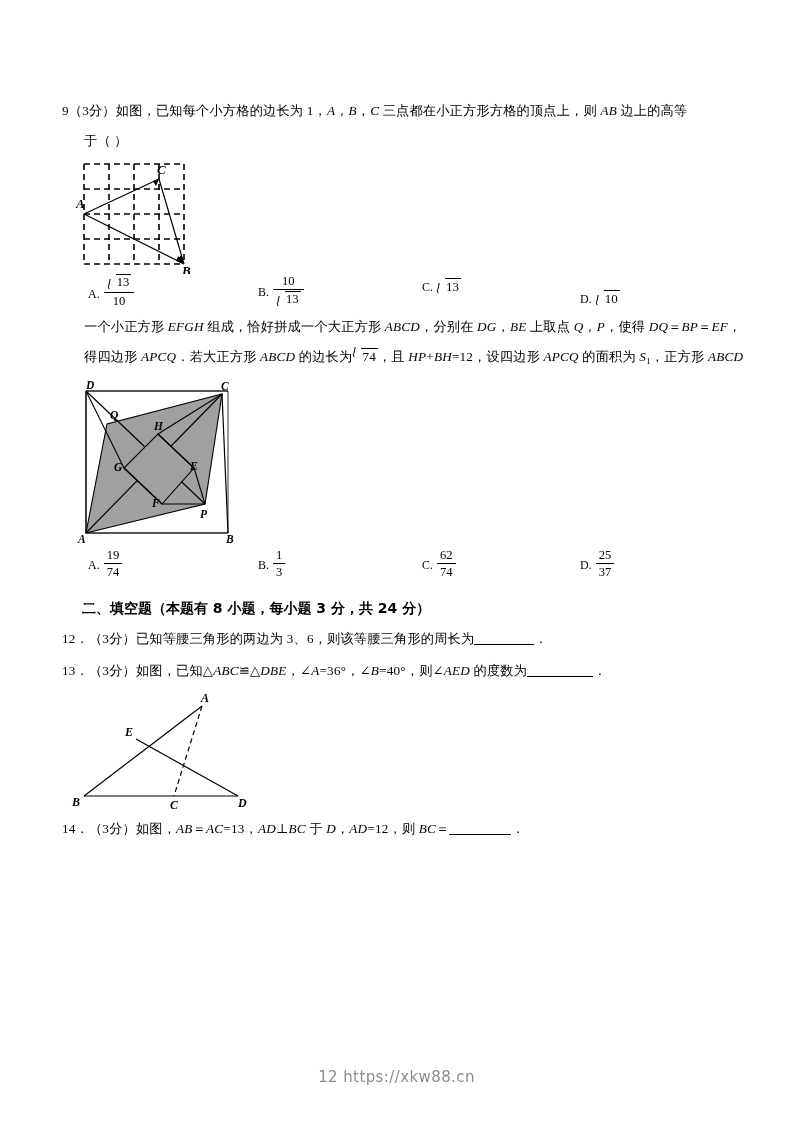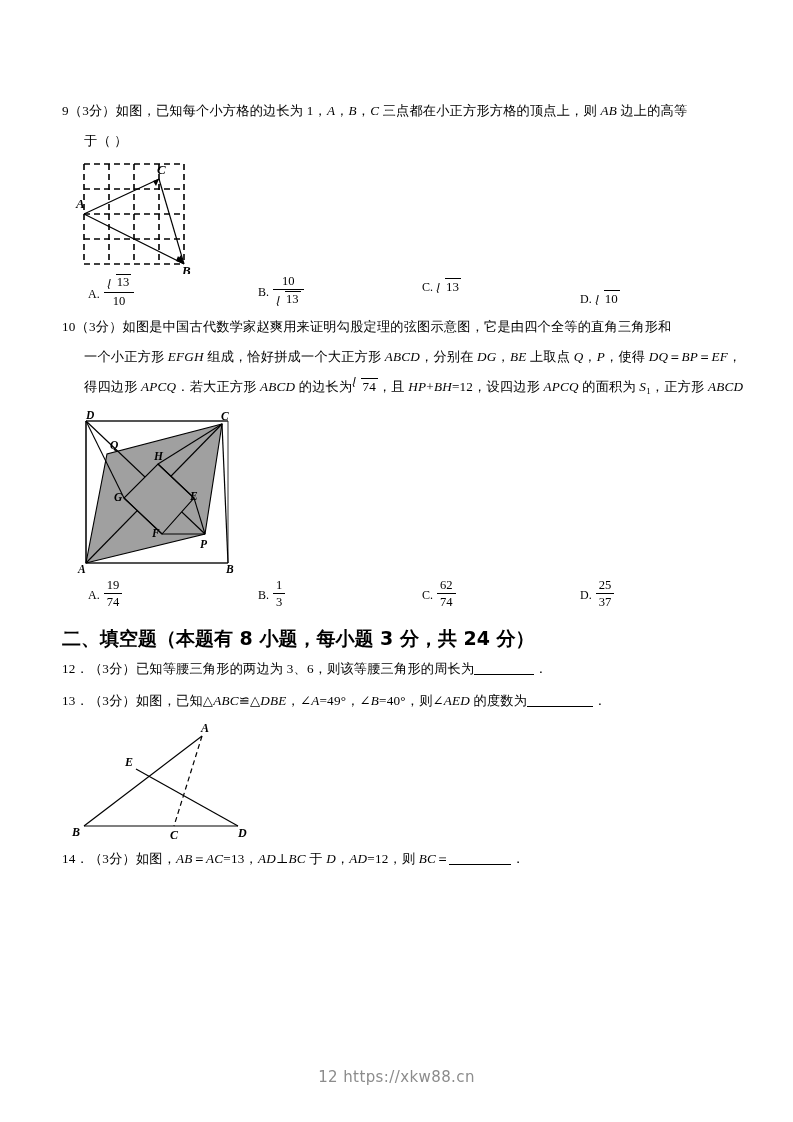--- a/index.html
+++ b/index.html
@@ -106,25 +106,26 @@
 
   
   .blank {
     display: inline-block;
     border-bottom: 1.3px solid #000;
     vertical-align: -2px;
   }
 
   
   .section-title {
-    font-size: 19px;
+    font-size: 14px;
     font-weight: bold;
     font-family: "DejaVu Sans", sans-serif;
     line-height: 32px;
     margin-top: 8px;
+    margin-left: 20px;
   }
 
   
   .fig { position: relative; }
   .fig svg { display: block; }
 
   
   .footer {
     position: absolute;
     left: 0;
@@ -189,23 +190,20 @@
         <div class="opt" style="left:360px; top:4px;">
           <span class="lbl">C.</span><span class="sqrt"><span class="rad">13</span></span>
         </div>
         <div class="opt" style="left:518px; top:4px;margin-top:12px;">
           <span class="lbl">D.</span><span class="sqrt"><span class="rad">10</span></span>
         </div>
       </div>
     </div>
 
     <div class="q">
-      <div class="q-line">
-        <span>10</span><span>（3分）</span><span>如图是中国古代数学家赵爽用来证明勾股定理的弦图示意图，它是由四个全等的直角三角形和</span>
-      </div>
       <div class="q-line indent">
         <span>一个小正方形 </span><span class="it">EFGH</span><span> 组成，恰好拼成一个大正方形 </span><span class="it">ABCD</span><span>，分别在 </span><span class="it">DG</span><span>，</span><span class="it">BE</span><span> 上取点 </span><span class="it">Q</span><span>，</span><span class="it">P</span><span>，使得 </span><span class="it">DQ</span><span>＝</span><span class="it">BP</span><span>＝</span><span class="it">EF</span><span>，</span>
       </div>
       <div class="q-line indent">
         <span>得四边形 </span><span class="it">APCQ</span><span>．若大正方形 </span><span class="it">ABCD</span><span> 的边长为</span><span class="sqrt"><span class="rad">74</span></span><span>，且 </span><span class="it">HP</span><span>+</span><span class="it">BH</span><span>=12，设四边形 </span><span class="it">APCQ</span><span> 的面积为 </span><span class="it">S</span><span class="sub">1</span><span>，正方形 </span><span class="it">ABCD</span>
       </div>
 
       <div class="fig" style="height:172px;">
         <svg width="300" height="172" viewBox="0 0 300 172">
 
@@ -273,21 +271,21 @@
 
 
     <div class="q">
       <div class="q-line">
         <span>12</span><span>．（3分）</span><span>已知等腰三角形的两边为 3、6，则该等腰三角形的周长为</span><span class="blank" style="width:60px;"></span><span>．</span>
       </div>
     </div>
 
     <div class="q">
       <div class="q-line">
-        <span>13</span><span>．（3分）</span><span>如图，已知△</span><span class="it">ABC</span><span>≌△</span><span class="it">DBE</span><span>，∠</span><span class="it">A</span><span>=49°，∠</span><span class="it">B</span><span>=40°，则∠</span><span class="it">AED</span><span> 的度数为</span><span class="blank" style="width:66px;"></span><span>．</span>
+        <span>13</span><span>．（3分）</span><span>如图，已知△</span><span class="it">ABC</span><span>≌△</span><span class="it">DBE</span><span>，∠</span><span class="it">A</span><span>=36°，∠</span><span class="it">B</span><span>=40°，则∠</span><span class="it">AED</span><span> 的度数为</span><span class="blank" style="width:66px;"></span><span>．</span>
       </div>
       <div class="fig" style="height:126px;">
         <svg width="260" height="126" viewBox="0 0 260 126">
           <g stroke="#000" stroke-width="1.2" fill="none">
             <line x1="22" y1="110" x2="176" y2="110"></line>
             <line x1="22" y1="110" x2="140" y2="20"></line>
             <line x1="74" y1="53" x2="176" y2="110"></line>
           </g>
           <g stroke="#000" stroke-width="1.2" fill="none" stroke-dasharray="5,3.5">
             <line x1="140" y1="20" x2="112" y2="110"></line>

